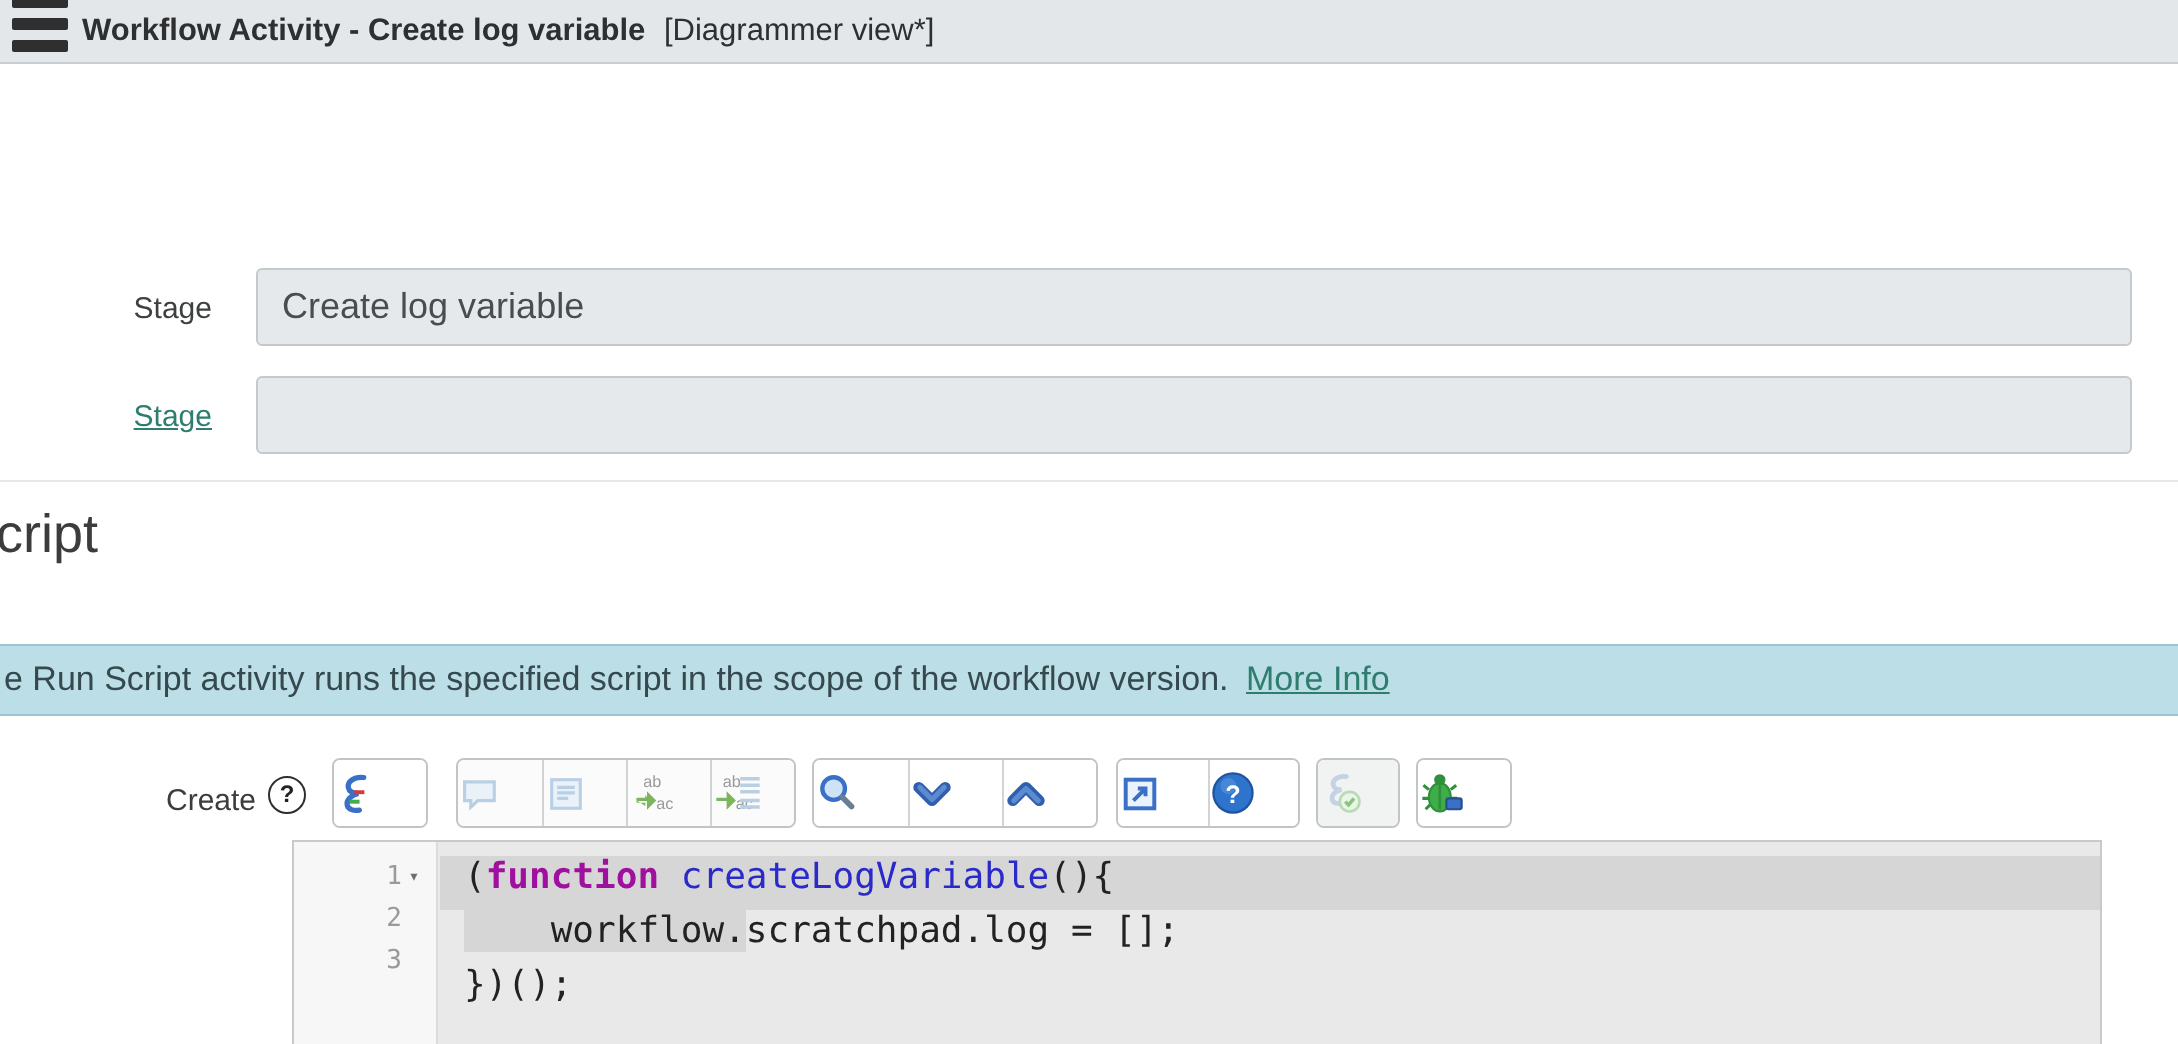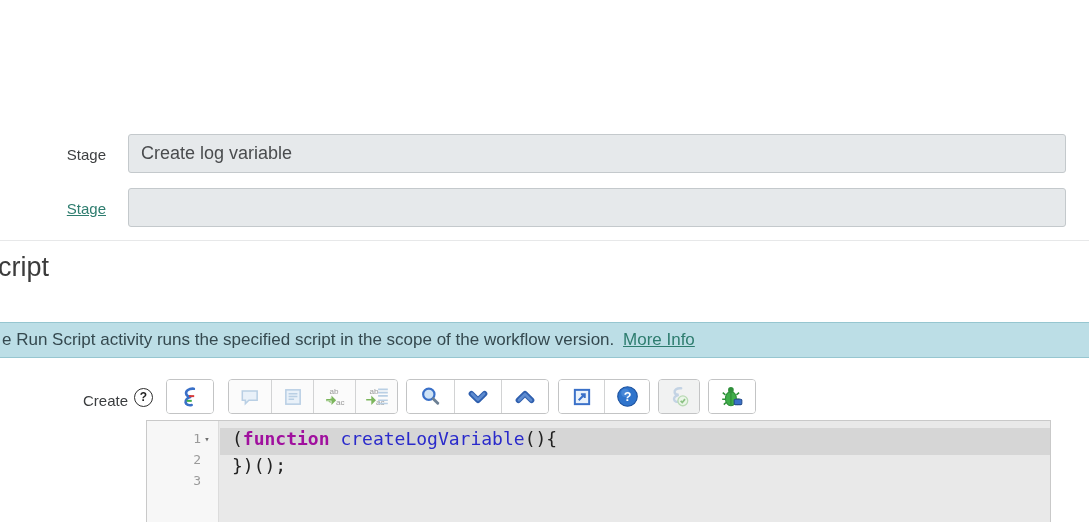--- a/index.html
+++ b/index.html
@@ -59,21 +59,21 @@
   .help-badge {
     position: absolute; left: 134px; top: 388px; width: 19px; height: 19px;
     border: 1.6px solid #2e2e2e; border-radius: 50%; color: #222;
     font-size: 12px; font-weight: bold; text-align: center; line-height: 16px; cursor: pointer;
     background: transparent;
   }
   .toolbar { position: absolute; left: 166px; top: 379px; height: 35px; display: flex; align-items: stretch; }
   .tb-group { display: flex; border: 1px solid #c3c4c5; border-radius: 4px; background: #fff; height: 35px; overflow: hidden; }
   .tb-group + .tb-group { }
   .tb-btn {
-    width: 45px; height: 33px; display: flex; align-items: center; justify-content: center;
+    width: 45px; height: 33px; display: flex; align-items: center; justify-content: flex-start;
     background: #fff; cursor: pointer; border: none; padding: 0;
   }
   .tb-btn + .tb-btn { border-left: 1px solid #d2d3d4; }
   .tb-btn.disabled { background: #fbfbfb; cursor: default; }
   .tb-btn.disabled-solo { background: #f1f2f2; cursor: default; }
   .g-syntax { margin-left: 0; } .g-edit { margin-left: 14px; } .g-search { margin-left: 8px; }
   .g-nav { margin-left: 9px; } .g-check { margin-left: 8px; } .g-debug { margin-left: 8px; }
   .tb-btn svg { display: block; }
 
   
@@ -95,20 +95,31 @@
   .tk-sel { background: #d6d6d6; }
   .tk-keyword { color: #a0109e; font-weight: bold; }
   .tk-fname { color: #2a2acb; }
   .tk-plain { color: #222; }
 </style>
 </head>
 <body>
 
 <div id="page">
 
+  <div class="header">
+    <div class="hamburger">
+      <div class="bar b1"></div>
+      <div class="bar b2"></div>
+      <div class="bar b3"></div>
+    </div>
+    <div class="title-wrap">
+      <span class="title-main">Workflow Activity - Create log variable</span>
+      <span class="title-view">[Diagrammer view*]</span>
+    </div>
+  </div>
 
   <div class="field-label lbl-name">Stage</div>
   <input class="text-input inp-name" type="text" value="Create log variable" style="">
 
   <div class="field-label lbl-stage">
     <span class="stage-link">Stage</span>
   </div>
   <input class="text-input inp-stage" type="text" value="" style="">
 
   <div class="divider"></div>
@@ -254,17 +265,18 @@
           <span class="num">2</span>
           <span class="fold"></span>
         </div>
         <div class="gutter-line">
           <span class="num">3</span>
           <span class="fold"></span>
         </div>
       </div>
     <div class="code-area">
         <div class="code-line sel-full"><span class="tk-plain">(</span><span class="tk-keyword">function</span><span class="tk-plain"> </span><span class="tk-fname">createLogVariable</span><span class="tk-plain">(){</span></div>
+        <div class="code-line"><span class="tk-plain tk-sel">    workflow.</span><span class="tk-plain">scratchpad.log = [];</span></div>
         <div class="code-line"><span class="tk-plain">})();</span></div>
       </div>
   </div>
 
 </div>
 
 </body></html>

